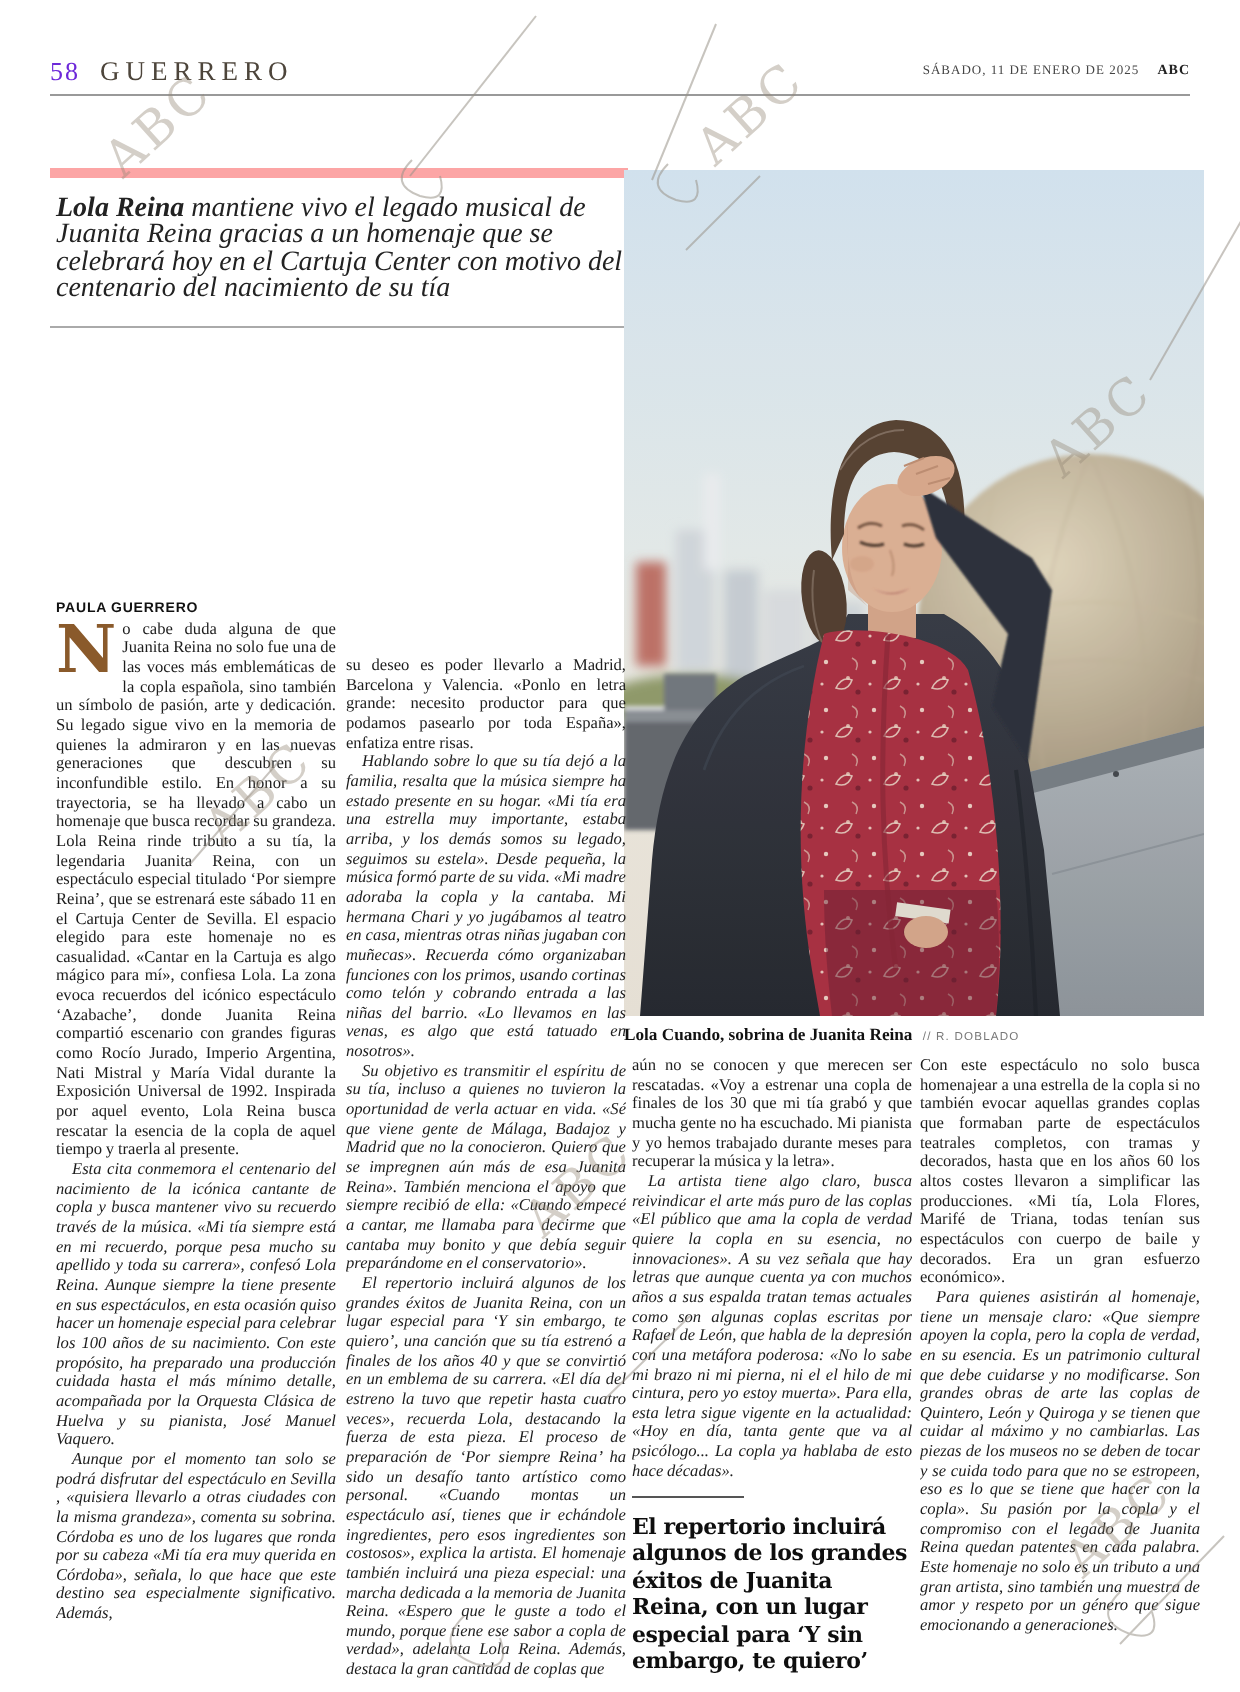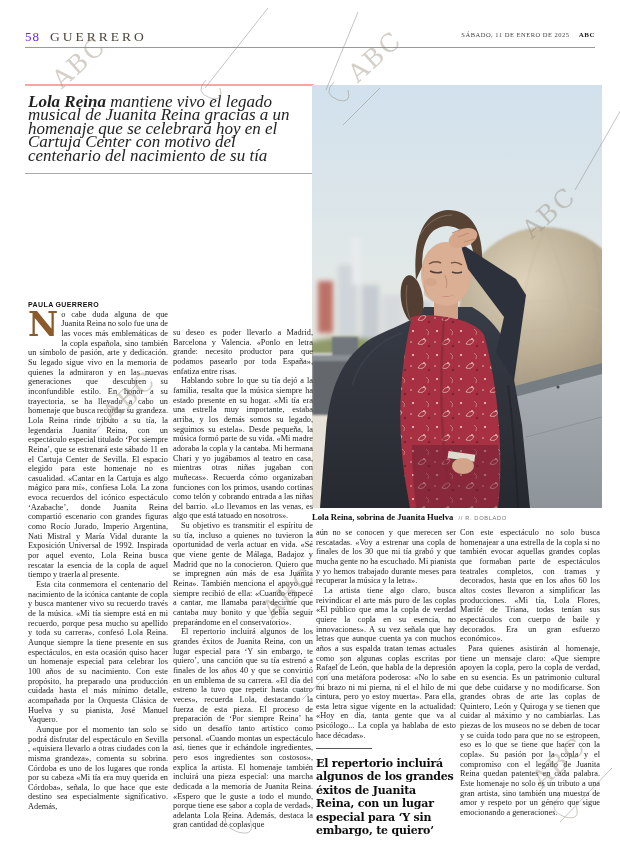--- a/index.html
+++ b/index.html
@@ -9,42 +9,42 @@
   
   .masthead{position:absolute;top:27px;left:25px;right:25px;height:18px;}
   .page-num{font-size:13px;color:#6d28d9;letter-spacing:1px;}
   .section{font-size:13.5px;color:#4d453b;letter-spacing:3px;margin-left:6px;}
   .dateline{position:absolute;right:0;top:4px;font-size:6.5px;color:#444;letter-spacing:.5px;}
   .brand{font-weight:bold;font-size:7px;color:#222;margin-left:7px;letter-spacing:.5px;}
   .masthead-rule{position:absolute;top:47px;left:25px;width:570px;height:1px;background:#999;}
 
   
   .standfirst{position:absolute;left:25px;top:84px;width:289px;
-      border-top:2px solid #fca5a5;border-bottom:1px solid #aaa;
+      border-top:5px solid #fca5a5;border-bottom:1px solid #aaa;
       padding:9px 2px 11px 3px;box-sizing:border-box;
-      font-style:italic;font-size:17px;line-height:13.4px;color:#222;}
+      font-style:italic;font-size:14px;line-height:13.4px;color:#222;}
   .standfirst b{font-style:italic;}
 
   
   .headline{position:absolute;left:25px;top:194px;width:292px;
       font-family:"DejaVu Serif",serif;font-weight:bold;color:#101010;
       font-size:29.5px;line-height:32px;letter-spacing:-.6px;}
 
   
   .photo{position:absolute;left:312px;top:85px;width:290px;height:423px;overflow:hidden;}
   .caption{position:absolute;left:312px;top:512px;width:290px;font-size:8.6px;}
   .caption .cap-main{font-weight:bold;color:#111;}
   .caption .cap-credit{font-family:"Liberation Sans",sans-serif;font-size:5.8px;color:#777;
       letter-spacing:.6px;margin-left:3px;}
 
   
   .col{position:absolute;font-size:8.3px;line-height:9.65px;text-align:justify;
        overflow:hidden;word-spacing:-.2px;}
   .col p{margin:0;}
-  .col p.ind{text-indent:8px;}
+  .col p.ind{text-indent:8px;font-style:italic;}
   .byline{font-family:"Liberation Sans",sans-serif;font-weight:bold;font-size:7px;
       letter-spacing:.4px;color:#111;margin:0 0 4px 0;text-align:left;}
   #col1{left:28px;top:300px;width:140px;height:546px;}
   #col2{left:173px;top:300px;width:140px;height:546px;margin-top:28px;}
   #col3{left:316px;top:528px;width:140px;height:222px;}
   #col4{left:460px;top:528px;width:140px;height:318px;}
   .dropcap{float:left;font-family:"DejaVu Serif",serif;font-weight:bold;
       font-size:33px;line-height:28px;color:#8a5a2b;margin:1px 3px 0 0;}
 
   
@@ -194,21 +194,21 @@
         <path filter="url(#blurS)" d="M148,158 L204,194 L214,210 L202,296 L184,268 L192,232 L156,184 Z" fill="#242833"></path>
         <ellipse cx="151" cy="153" rx="15" ry="9" fill="#d4a385" transform="rotate(-22 151 153)"></ellipse>
         <path d="M140,148 l10,-4 M146,152 l11,-4 M152,157 l11,-3" stroke="#b9876b" stroke-width="1" fill="none"></path>
       </g>
 
       <rect width="290" height="423" fill="#ffffff" opacity=".05"></rect>
     </svg>
   </div>
 
   <div class="caption">
-    <span class="cap-main">Lola Reina, sobrina de Juanita Huelva</span>
+    <span class="cap-main">Lola Cuando, sobrina de Juanita Reina</span>
     <span class="cap-credit">// R. DOBLADO</span>
   </div>
 
   <div class="col" id="col1">
     <p class="byline">PAULA GUERRERO</p>
     <p><span class="dropcap">N</span><span>o cabe duda alguna de que Juanita Reina no solo fue una de las voces más emblemáticas de la copla española, sino también un símbolo de pasión, arte y dedicación. Su legado sigue vivo en la memoria de quienes la admiraron y en las nuevas generaciones que descubren su inconfundible estilo. En honor a su trayectoria, se ha llevado a cabo un homenaje que busca recordar su grandeza. Lola Reina rinde tributo a su tía, la legendaria Juanita Reina, con un espectáculo especial titulado ‘Por siempre Reina’, que se estrenará este sábado 11 en el Cartuja Center de Sevilla. El espacio elegido para este homenaje no es casualidad. «Cantar en la Cartuja es algo mágico para mí», confiesa Lola. La zona evoca recuerdos del icónico espectáculo ‘Azabache’, donde Juanita Reina compartió escenario con grandes figuras como Rocío Jurado, Imperio Argentina, Nati Mistral y María Vidal durante la Exposición Universal de 1992. Inspirada por aquel evento, Lola Reina busca rescatar la esencia de la copla de aquel tiempo y traerla al presente.</span></p>
     <p class="ind">Esta cita conmemora el centenario del nacimiento de la icónica cantante de copla y busca mantener vivo su recuerdo través de la música. «Mi tía siempre está en mi recuerdo, porque pesa mucho su apellido y toda su carrera», confesó Lola Reina. Aunque siempre la tiene presente en sus espectáculos, en esta ocasión quiso hacer un homenaje especial para celebrar los 100 años de su nacimiento. Con este propósito, ha preparado una producción cuidada hasta el más mínimo detalle, acompañada por la Orquesta Clásica de Huelva y su pianista, José Manuel Vaquero.</p>
     <p class="ind">Aunque por el momento tan solo se podrá disfrutar del espectáculo en Sevilla , «quisiera llevarlo a otras ciudades con la misma grandeza», comenta su sobrina. Córdoba es uno de los lugares que ronda por su cabeza «Mi tía era muy querida en Córdoba», señala, lo que hace que este destino sea especialmente significativo. Además,</p>
   </div>
 

